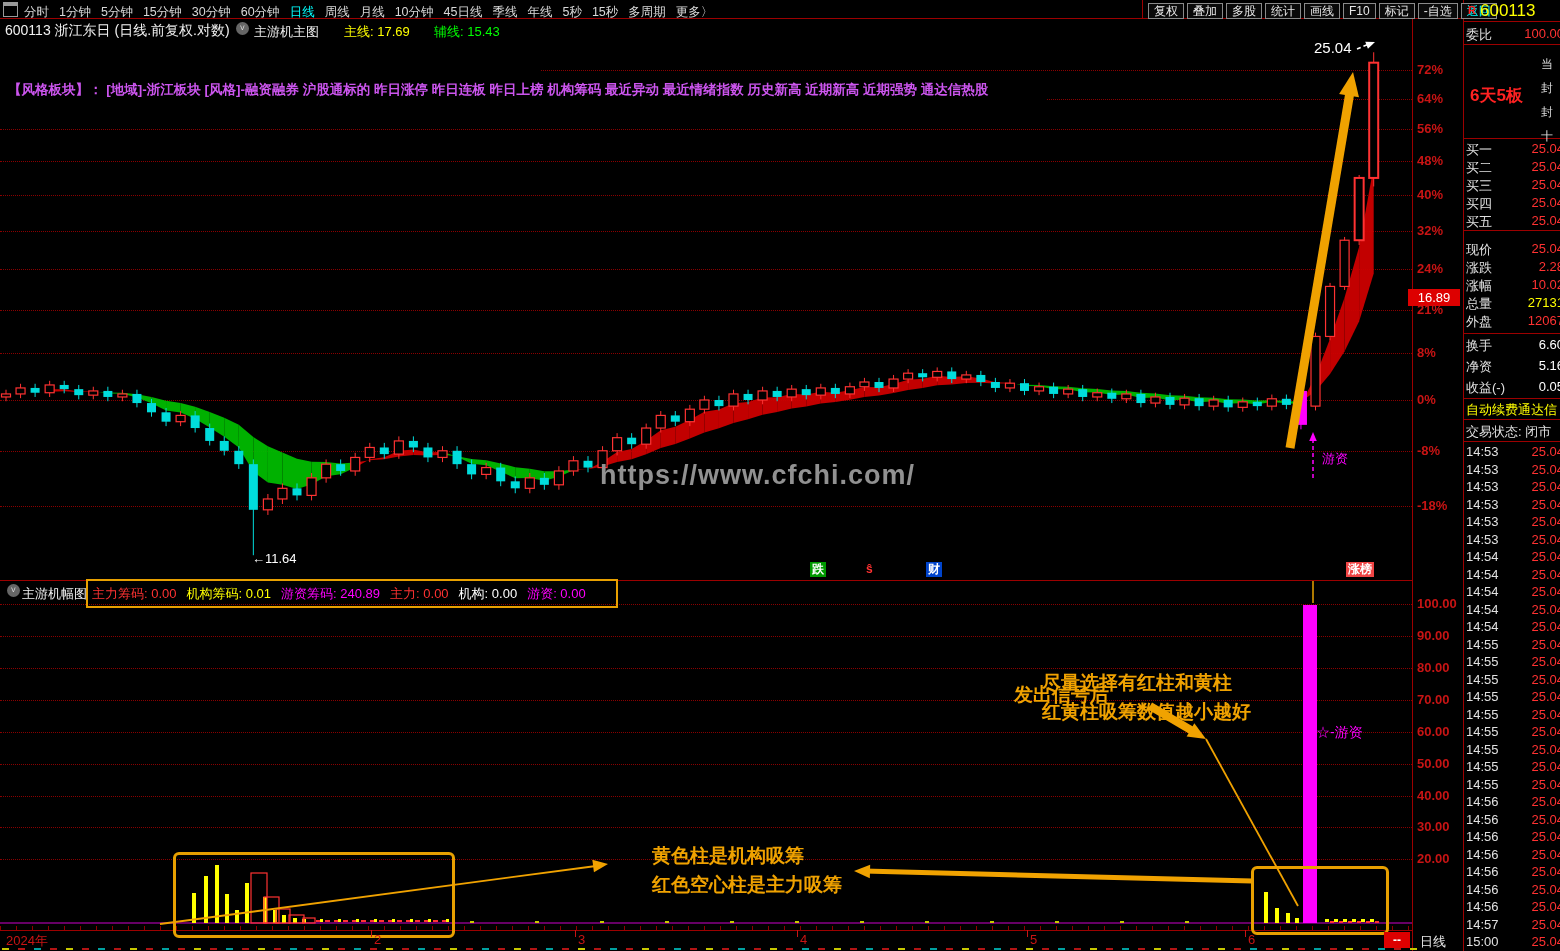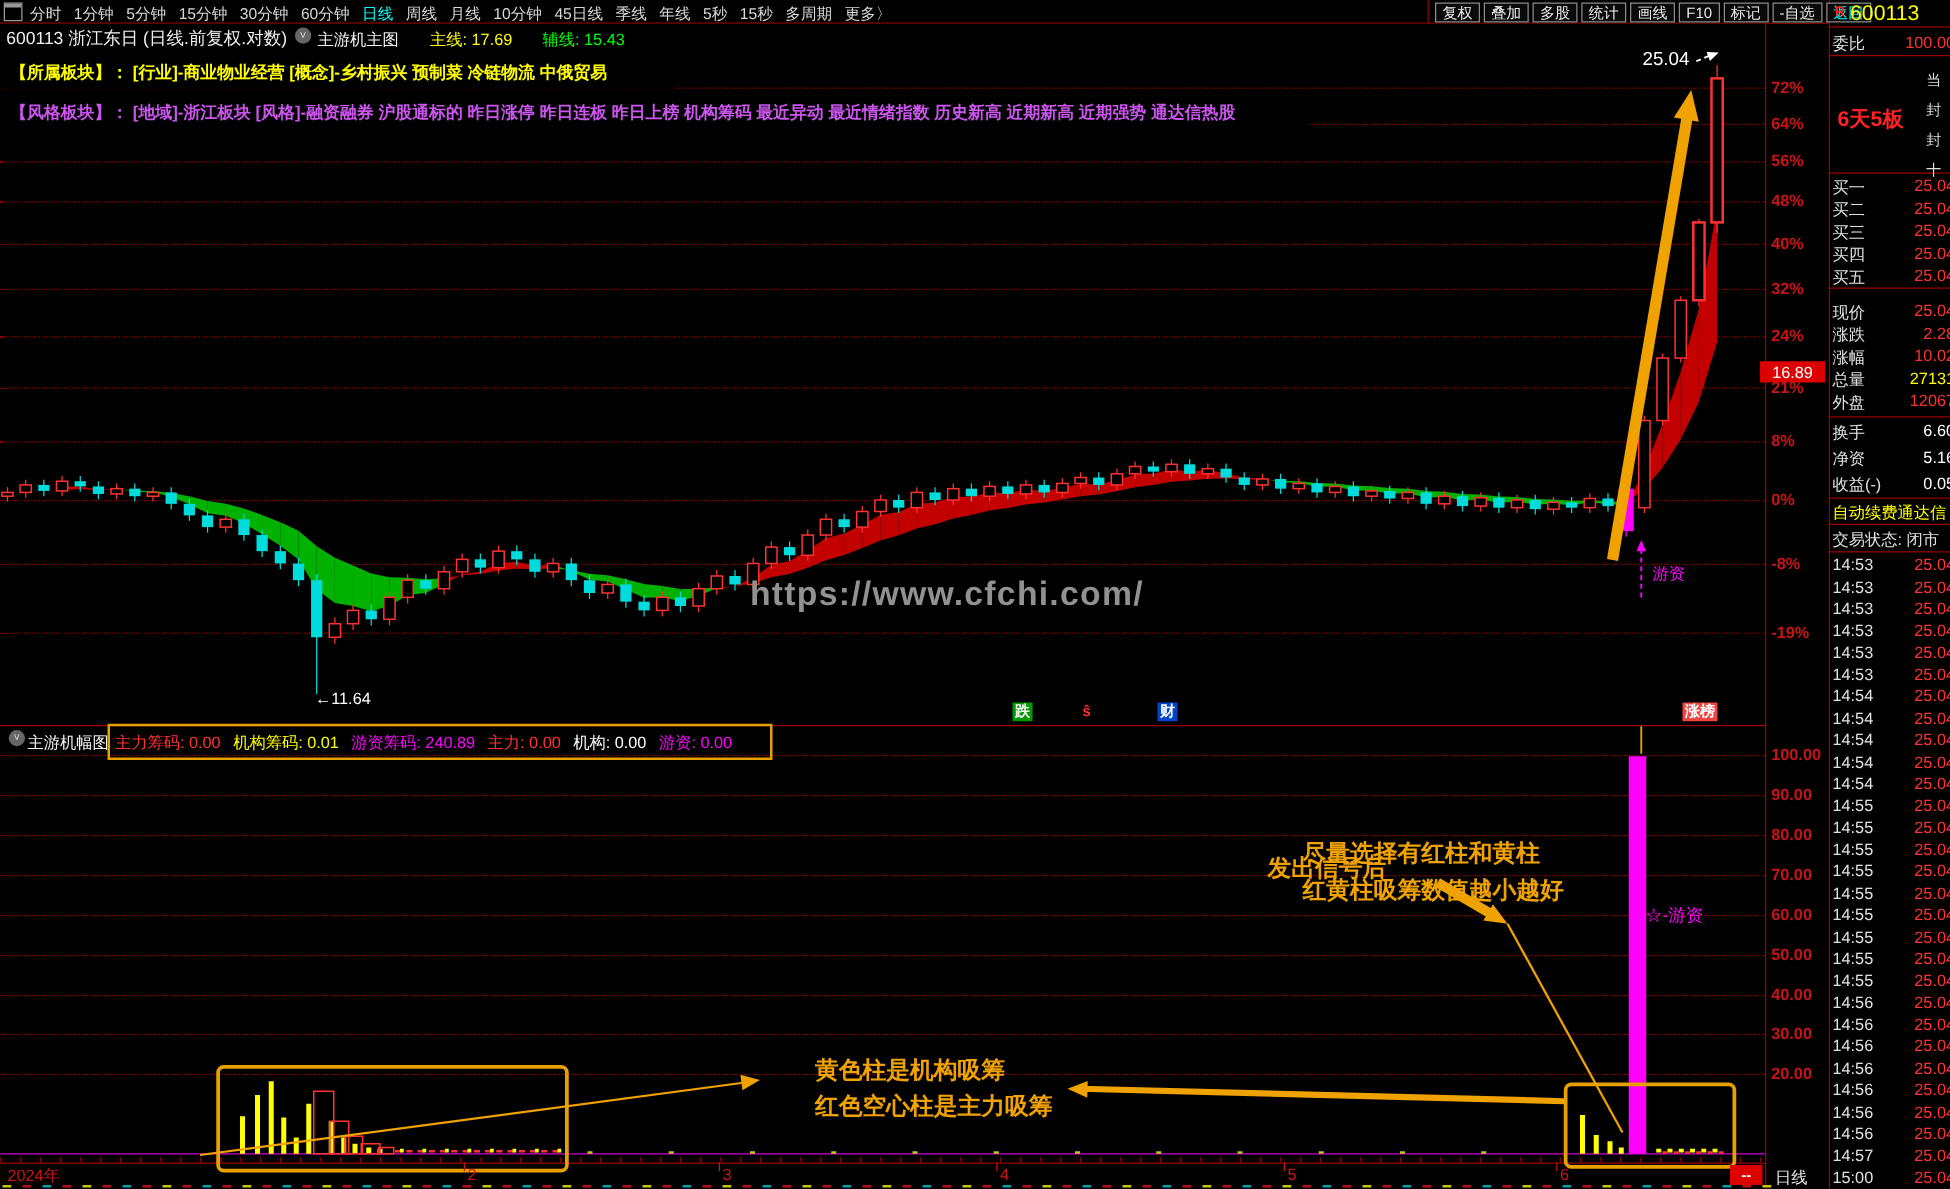--- a/index.html
+++ b/index.html
@@ -449,21 +449,20 @@
     <div class="abs" id="tool-buttons" style="left:1148px;top:1px;white-space:nowrap;pointer-events:auto;"><span class="tbtn">复权</span><span class="tbtn">叠加</span><span class="tbtn">多股</span><span class="tbtn">统计</span><span class="tbtn">画线</span><span class="tbtn">F10</span><span class="tbtn">标记</span><span class="tbtn">-自选</span><span class="tbtn cyan">返回</span></div>
     <span class="abs" style="left:1468px;top:4px;color:#ff2222;font-size:11px;font-weight:bold;">R</span>
     <span class="abs" style="left:1480px;top:1px;color:#ffff00;font-size:17px;">600113</span>
 
     <span class="abs" style="left:5px;top:22px;color:#f0f0f0;font-size:14px;"><span>600113</span> <span>浙江东日</span> <span>(日线.前复权.对数)</span></span>
     <span class="abs circ" style="left:232px;top:22px;">˅</span>
     <span class="abs" style="left:254px;top:23px;color:#f0f0f0;font-size:13px;">主游机主图</span>
     <span class="abs" style="left:344px;top:23px;color:#ffff00;font-size:13px;"><span>主线:</span> <span>17.69</span></span>
     <span class="abs" style="left:434px;top:23px;color:#00ff00;font-size:13px;"><span>辅线:</span> <span>15.43</span></span>
 
-    <span class="abs" style="left:8px;top:49px;color:#ffff00;font-size:13.5px;font-weight:bold;white-space:nowrap;pointer-events:auto;">【所属板块】：  [行业]-商业物业经营 [概念]-乡村振兴 预制菜 冷链物流 中俄贸易</span>
     <span class="abs" style="left:8px;top:81px;color:#cc55ee;font-size:13.5px;font-weight:bold;white-space:nowrap;pointer-events:auto;">【风格板块】：  [地域]-浙江板块 [风格]-融资融券 沪股通标的 昨日涨停 昨日连板 昨日上榜 机构筹码 最近异动 最近情绪指数 历史新高 近期新高 近期强势 通达信热股</span>
 
     <span class="abs" style="left:1314px;top:39px;color:#fff;font-size:15px;">25.04</span>
     <span class="abs" style="left:252px;top:551px;color:#fff;font-size:13px;">←11.64</span>
     <span class="abs" style="left:600px;top:460px;color:#919191;font-size:27px;font-weight:bold;letter-spacing:1px;">https://www.cfchi.com/</span>
     <span class="abs" style="left:1322px;top:450px;color:#ff00ff;font-size:13px;">游资</span>
     <div id="badges">
         <span class="badge" style="left: 810px; background: rgb(0, 153, 0); color: rgb(255, 255, 255);">跌</span>
         <span class="badge" style="left: 864px; background: transparent; color: rgb(255, 50, 50);">ŝ</span>
         <span class="badge" style="left: 926px; background: rgb(0, 68, 204); color: rgb(255, 255, 255);">财</span>
@@ -474,21 +473,21 @@
         <span class="sclabel" style="top: 90.73px;">64%</span>
         <span class="sclabel" style="top: 121.186px;">56%</span>
         <span class="sclabel" style="top: 153.246px;">48%</span>
         <span class="sclabel" style="top: 187.088px;">40%</span>
         <span class="sclabel" style="top: 222.922px;">32%</span>
         <span class="sclabel" style="top: 260.997px;">24%</span>
         <span class="sclabel" style="top: 301.612px;">21%</span>
         <span class="sclabel" style="top: 345.131px;">8%</span>
         <span class="sclabel" style="top: 392px;">0%</span>
         <span class="sclabel" style="top: 442.779px;">-8%</span>
-        <span class="sclabel" style="top: 498.181px;">-19%</span>
+        <span class="sclabel" style="top: 498.181px;">-18%</span>
         <span class="sclabel" style="top: 596.3px;">100.00</span>
         <span class="sclabel" style="top: 628.17px;">90.00</span>
         <span class="sclabel" style="top: 660.04px;">80.00</span>
         <span class="sclabel" style="top: 691.91px;">70.00</span>
         <span class="sclabel" style="top: 723.78px;">60.00</span>
         <span class="sclabel" style="top: 755.65px;">50.00</span>
         <span class="sclabel" style="top: 787.52px;">40.00</span>
         <span class="sclabel" style="top: 819.39px;">30.00</span>
         <span class="sclabel" style="top: 851.26px;">20.00</span>
       </div>

